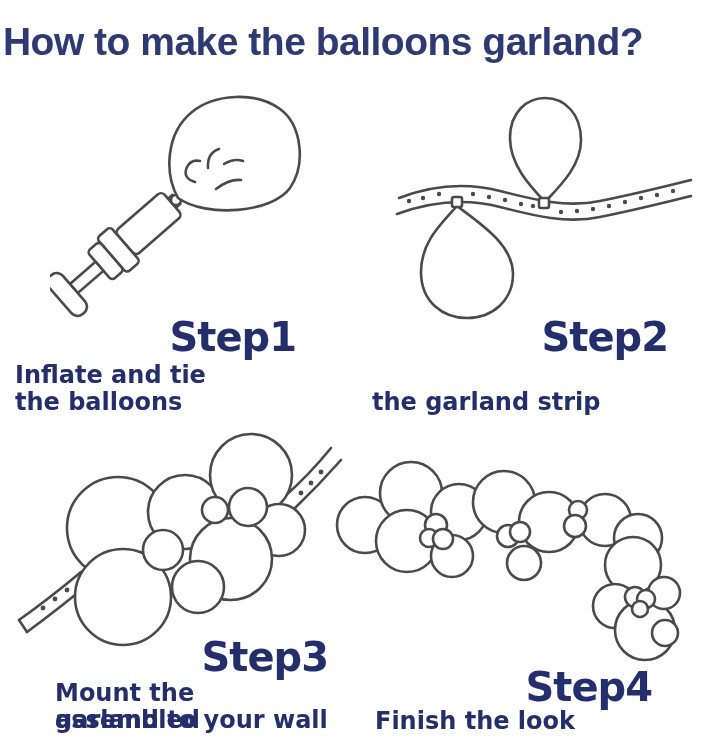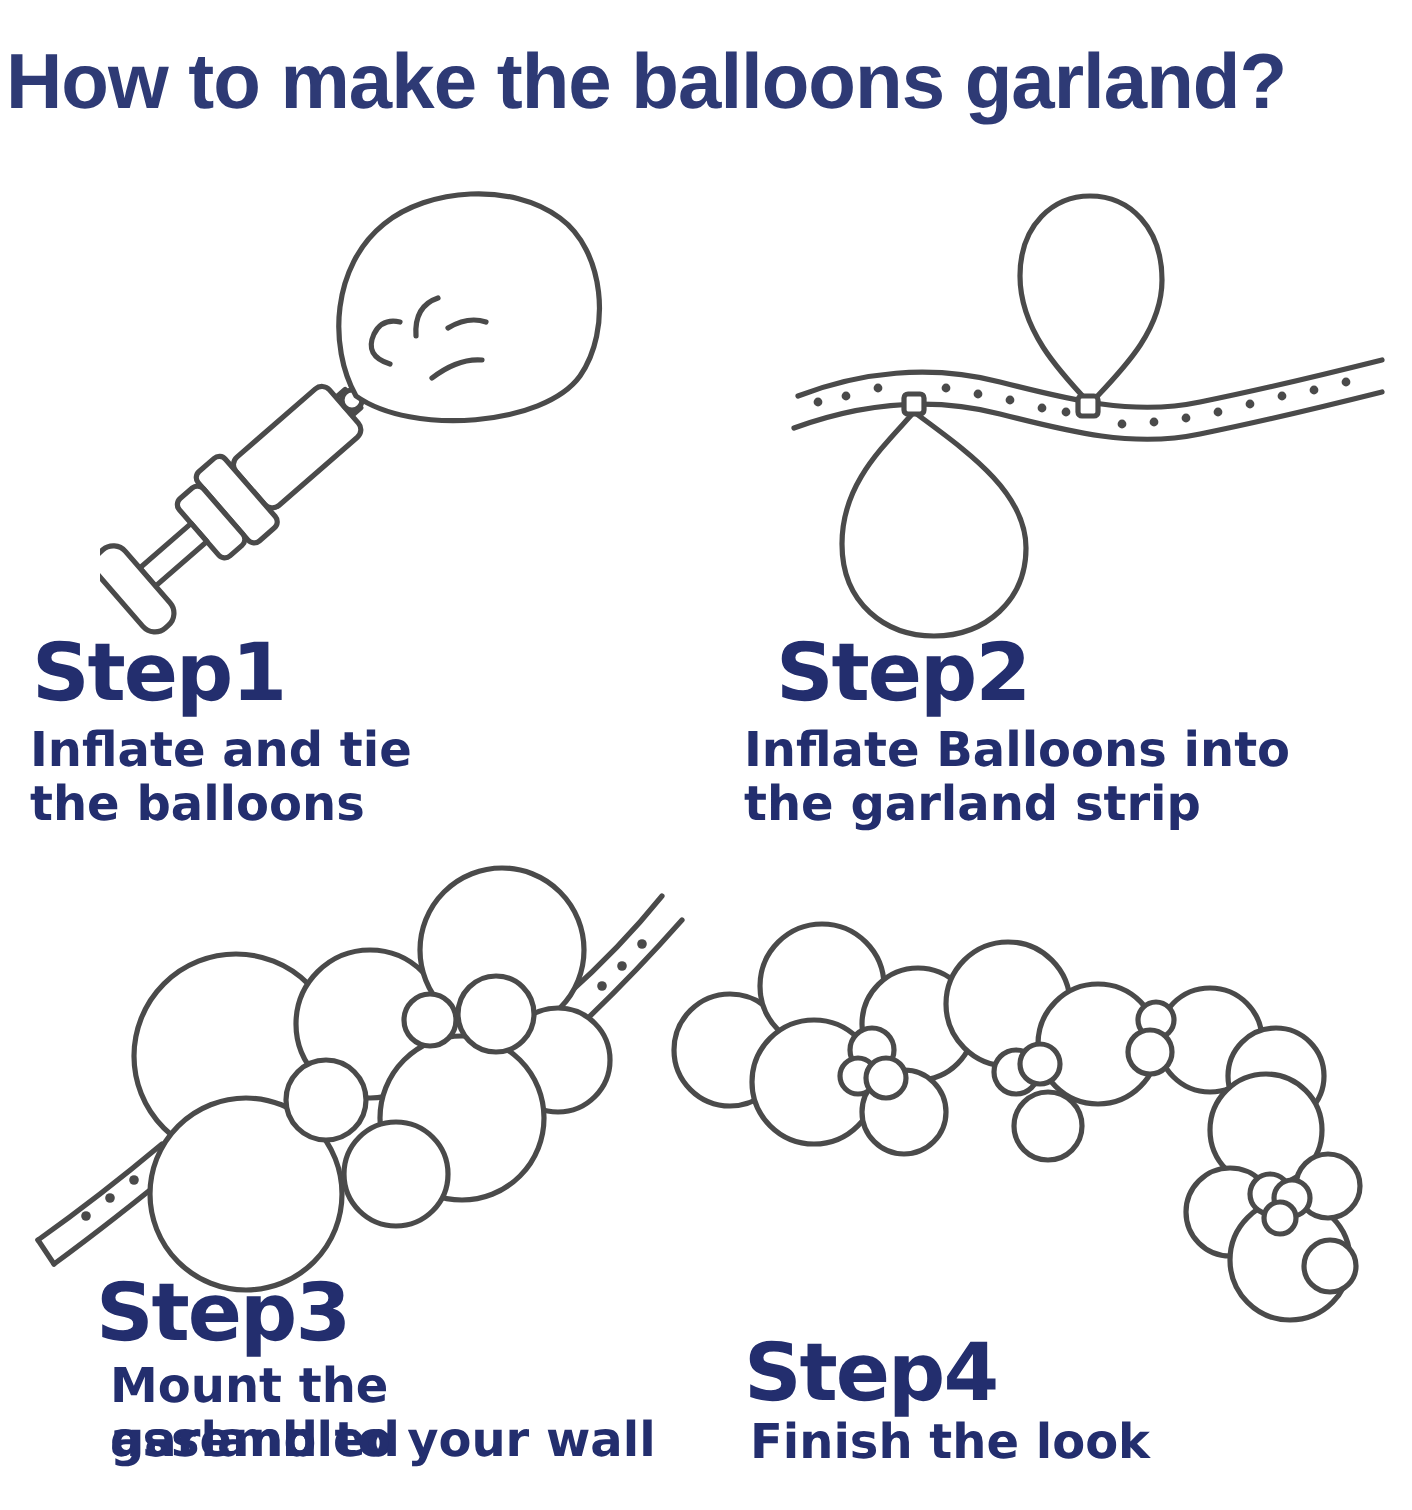--- a/index.html
+++ b/index.html
@@ -27,21 +27,21 @@
     font-weight: bold;
     font-size: 39px;
     letter-spacing: -0.5px;
     white-space: nowrap;
     color: var(--title);
   }
   .step-label {
     position: absolute;
     width: 280px;
     margin: 0;
-    text-align: left;
+    text-align: right;
     font-size: 40px;
     font-weight: bold;
     letter-spacing: -1px;
     color: var(--step-text);
   }
   .step-caption {
     position: absolute;
     width: 290px;
     margin: 0;
     text-align: left;
@@ -110,21 +110,20 @@
       <circle class="dot" cx="246" cy="108" r="2.2"></circle>
       <circle class="dot" cx="262" cy="105" r="2.2"></circle>
       <circle class="dot" cx="278" cy="101" r="2.2"></circle>
     </g>
     <path class="fw" d="M150,112 C135,96 115,75 115,48 C115,22 132,8 150,8 C170,8 186,24 186,50 C186,76 165,96 150,112 Z"></path>
     <rect class="fw" x="144" y="108" width="10" height="10" rx="2"></rect>
     <path class="fw" d="M62,116 C46,134 26,152 26,182 C26,212 48,228 72,228 C98,228 118,210 118,184 C118,155 86,134 62,116 Z"></path>
     <rect class="fw" x="57" y="107" width="10" height="10" rx="2"></rect>
   </svg>
   <h2 class="step-label" style="left:388px; top:314px;">Step2</h2>
-  <p class="step-caption" style="left:372px; top:362px;">Inflate Balloons into</p>
   <p class="step-caption" style="left:372px; top:389px;">the garland strip</p>
 
   <svg class="art" style="left:15px; top:422px;" width="330" height="230" viewBox="0 0 330 230">
     <g>
       <path d="M4,198 Q35,176 66,150"></path>
       <path d="M12,210 Q42,188 76,160"></path>
       <path d="M4,198 L12,210"></path>
       <circle class="dot" cx="28" cy="186" r="2.4"></circle>
       <circle class="dot" cx="40" cy="177" r="2.4"></circle>
       <circle class="dot" cx="52" cy="168" r="2.4"></circle>

